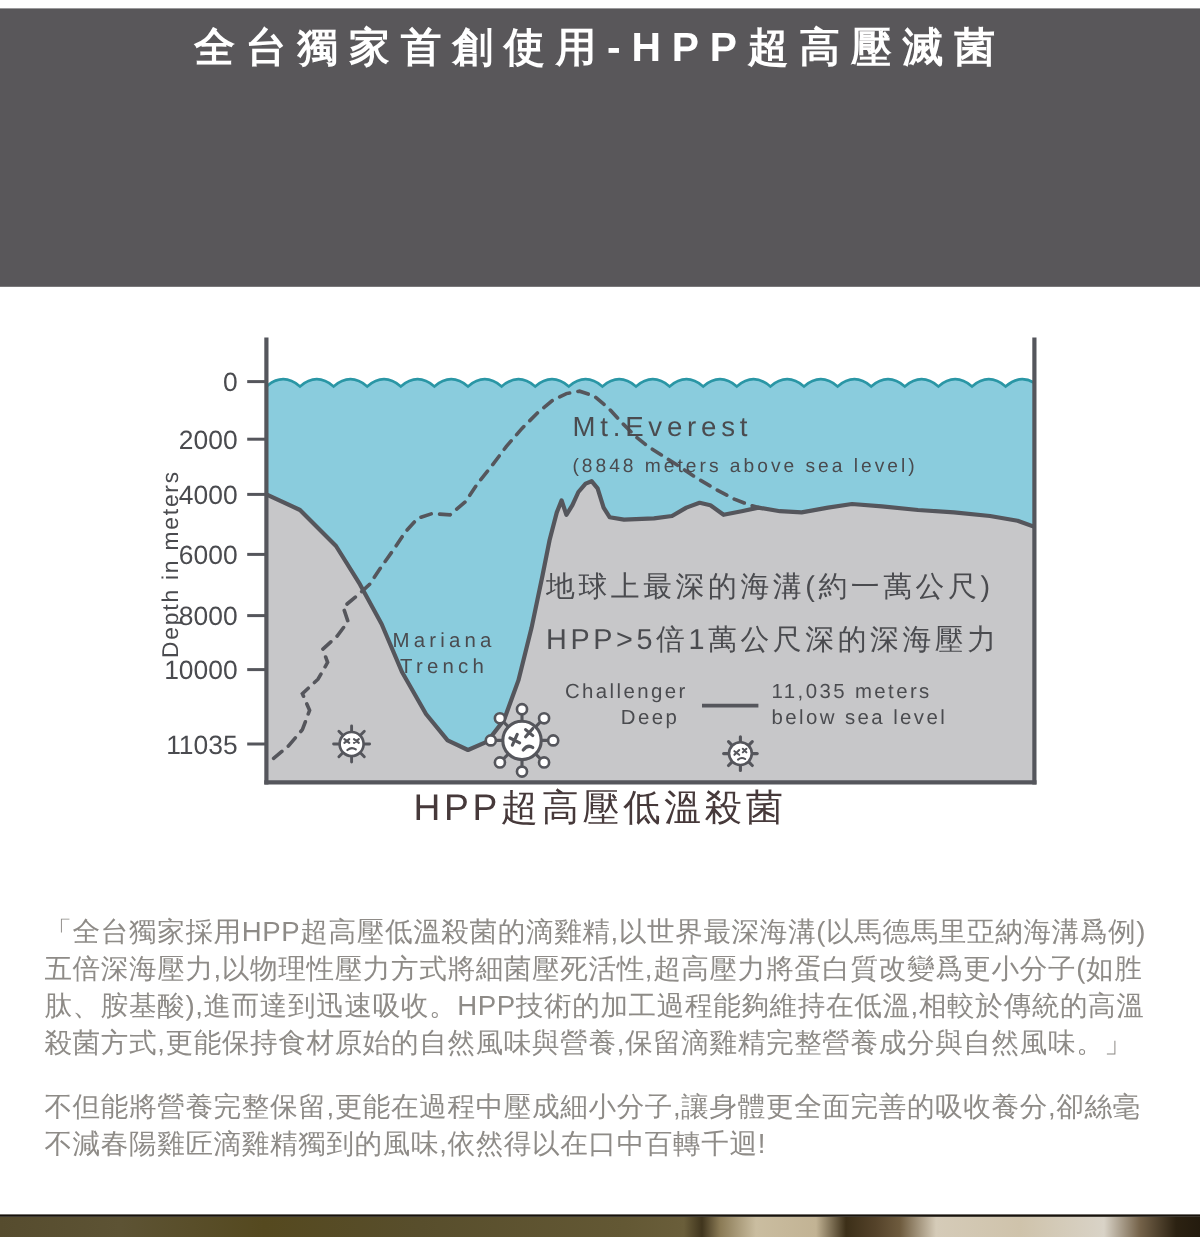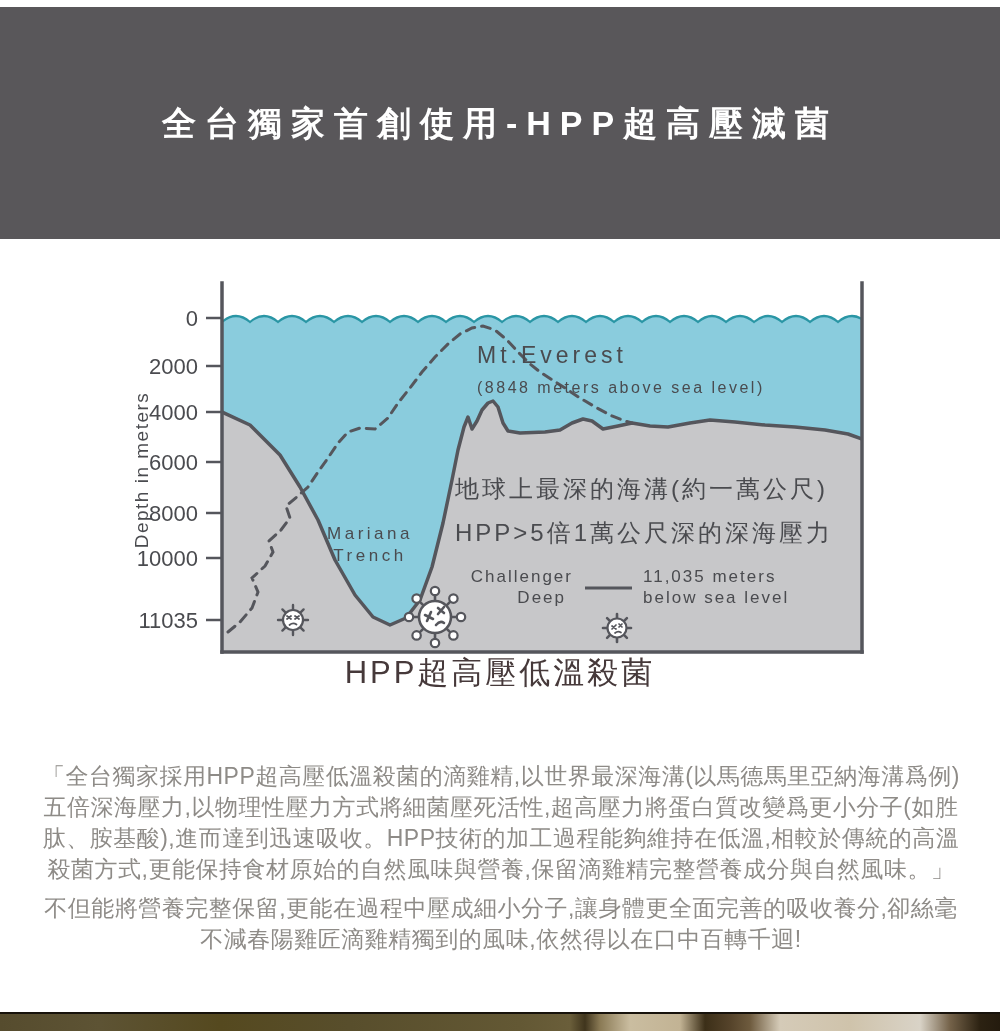--- a/index.html
+++ b/index.html
@@ -3,21 +3,21 @@
 <meta charset="utf-8">
 <style>
   html,body{margin:0;padding:0;}
   body{
     width:1000px;height:1031px;position:relative;overflow:hidden;background:#ffffff;
     font-family:"Liberation Sans","DejaVu Sans",sans-serif;
   }
   
   .banner{
     position:absolute;top:7px;left:0;width:1000px;height:232px;background:#59575a;
-    display:flex;flex-direction:column;justify-content:center;
+    display:flex;flex-direction:row;justify-content:center;
   }
   .banner-line{
     color:#ffffff;text-align:center;font-size:34px;font-weight:bold;
     letter-spacing:9px;line-height:66px;white-space:nowrap;
   }
   
   .diagram-wrap{position:absolute;top:255px;left:0;width:1000px;height:410px;}
   svg text{fill:#4a4b4f;}
   .tick-label{font-size:22px;}
   .axis-title{font-size:19px;letter-spacing:1.5px;}
@@ -28,22 +28,22 @@
   .lbl-small{font-size:17px;letter-spacing:2px;}
   
   .section-title{
     position:absolute;top:652px;left:0;width:1000px;text-align:center;
     font-size:31px;letter-spacing:3px;color:#46393a;white-space:nowrap;
   }
   .copy{
     position:absolute;top:761px;left:37px;width:928px;
     color:#8e8b87;font-size:23px;line-height:31px;letter-spacing:0.5px;text-align:left;
   }
-  .copy p{margin:0;text-align:center;}
-  .copy p + p{margin-top:8px;}
+  .copy p{margin:0;}
+  .copy p + p{margin-top:22px;}
   
   .photo-strip{
     position:absolute;top:1012px;left:0;width:1000px;height:19px;
     border-top:2px solid #17120b;box-sizing:border-box;
     background:linear-gradient(90deg,
       #564c2e 0%,#5d5334 10%,#55491f 22%,#584e2c 35%,#635834 52%,#6a5e3a 57%,
       #40351d 58.5%,#8a7a55 60%,#cabda0 63%,#c2b394 68%,#3c2f18 70.5%,#55432a 73%,
       #6e5b3e 75%,#d5cbb8 78%,#cfc3ab 85%,#d9d3c7 92%,#746249 95%,#2c2212 98%,#241b0e 100%);
   }
 </style>

